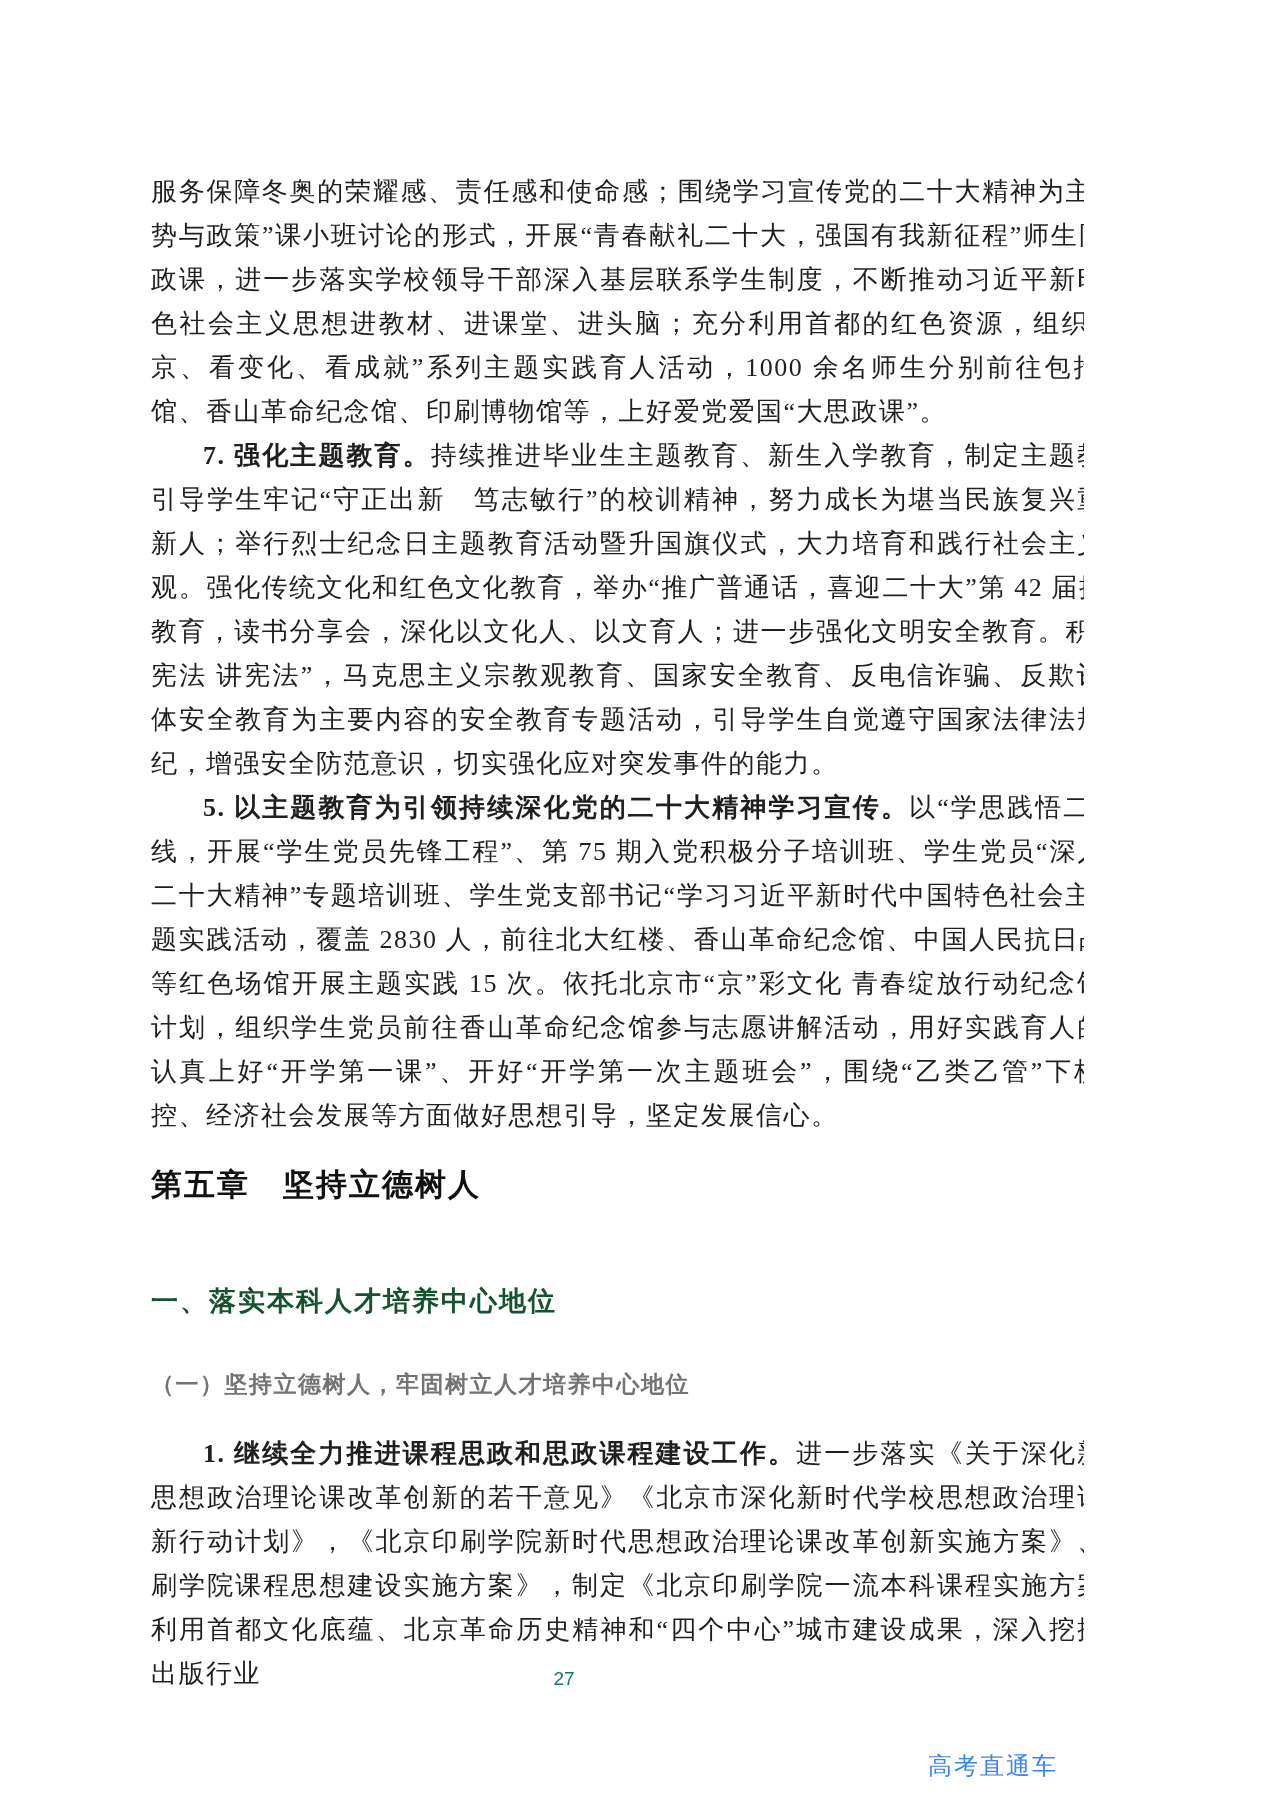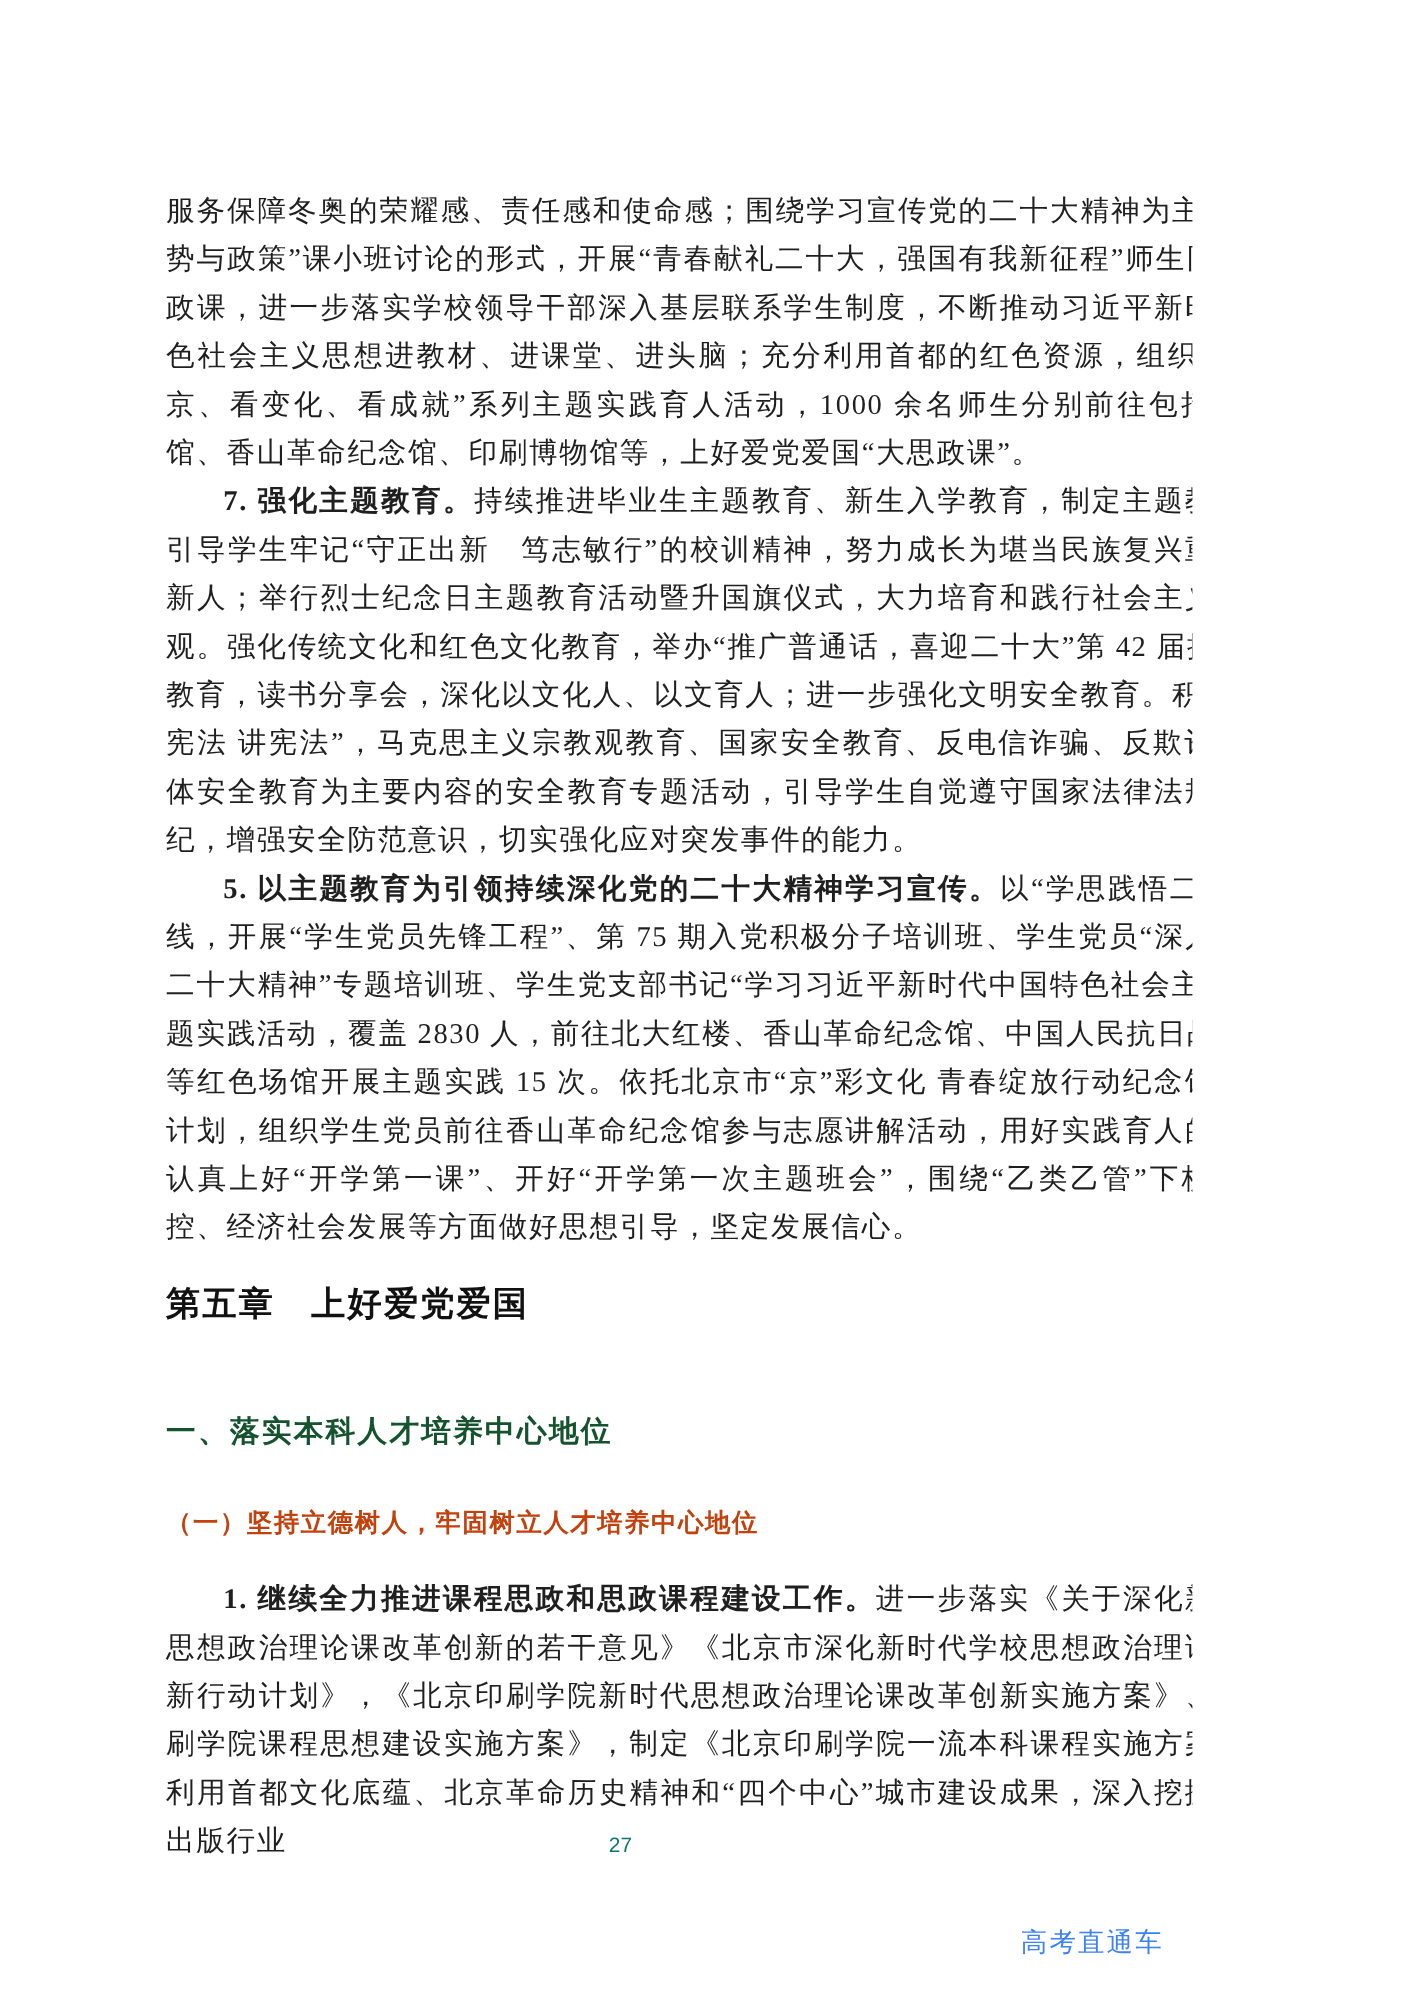--- a/index.html
+++ b/index.html
@@ -56,21 +56,21 @@
     letter-spacing: 2px;
     color: #14532d;
   }
   .subsection-heading {
     margin: 44px 0 0 0;
     font-family: "Liberation Sans", "DejaVu Sans", sans-serif;
     font-weight: bold;
     font-size: 23px;
     line-height: 36px;
     letter-spacing: 1.5px;
-    color: #c2410c;
+    color: #737373;
   }
   .para.after-heading {
     margin-top: 30px;
   }
   .page-number {
     position: absolute;
     top: 1668px;
     left: 0;
     width: 100%;
     text-align: center;
@@ -93,21 +93,21 @@
 
 <div class="page">
   <div class="content">
 
     <p class="para"><span>服务保障冬奥的荣耀感、责任感和使命感；围绕学习宣传党的二十大精神为主线，以“形势与政策”课小班讨论的形式，开展“青春献礼二十大，强国有我新征程”师生同上一堂思政课，进一步落实学校领导干部深入基层联系学生制度，不断推动习近平新时代中国特色社会主义思想进教材、进课堂、进头脑；充分利用首都的红色资源，组织开展“看北京、看变化、看成就”系列主题实践育人活动，1000 余名师生分别前往包括参观党史馆、香山革命纪念馆、印刷博物馆等，上好爱党爱国“大思政课”。</span></p>
 
     <p class="para indent"><span class="lead">7. 强化主题教育。</span><span>持续推进毕业生主题教育、新生入学教育，制定主题教育方案，引导学生牢记“守正出新　笃志敏行”的校训精神，努力成长为堪当民族复兴重任的时代新人；举行烈士纪念日主题教育活动暨升国旗仪式，大力培育和践行社会主义核心价值观。强化传统文化和红色文化教育，举办“推广普通话，喜迎二十大”第 42 届推普周主题教育，读书分享会，深化以文化人、以文育人；进一步强化文明安全教育。积极开展“学宪法 讲宪法”，马克思主义宗教观教育、国家安全教育、反电信诈骗、反欺诈等网络媒体安全教育为主要内容的安全教育专题活动，引导学生自觉遵守国家法律法规和校规校纪，增强安全防范意识，切实强化应对突发事件的能力。</span></p>
 
     <p class="para indent"><span class="lead">5. 以主题教育为引领持续深化党的二十大精神学习宣传。</span><span>以“学思践悟二十大”为主线，开展“学生党员先锋工程”、第 75 期入党积极分子培训班、学生党员“深入学习党的二十大精神”专题培训班、学生党支部书记“学习习近平新时代中国特色社会主义思想”主题实践活动，覆盖 2830 人，前往北大红楼、香山革命纪念馆、中国人民抗日战争纪念馆等红色场馆开展主题实践 15 次。依托北京市“京”彩文化 青春绽放行动纪念馆之星培育计划，组织学生党员前往香山革命纪念馆参与志愿讲解活动，用好实践育人的大平台。认真上好“开学第一课”、开好“开学第一次主题班会”，围绕“乙类乙管”下校园疫情防控、经济社会发展等方面做好思想引导，坚定发展信心。</span></p>
 
-    <h1 class="chapter-heading">第五章　上好爱党爱国</h1>
+    <h1 class="chapter-heading">第五章　坚持立德树人</h1>
 
     <h2 class="section-heading">一、落实本科人才培养中心地位</h2>
 
     <h3 class="subsection-heading">（一）坚持立德树人，牢固树立人才培养中心地位</h3>
 
     <p class="para indent after-heading"><span class="lead">1. 继续全力推进课程思政和思政课程建设工作。</span><span>进一步落实《关于深化新时代学校思想政治理论课改革创新的若干意见》《北京市深化新时代学校思想政治理论课改革创新行动计划》，《北京印刷学院新时代思想政治理论课改革创新实施方案》、《北京印刷学院课程思想建设实施方案》，制定《北京印刷学院一流本科课程实施方案》。充分利用首都文化底蕴、北京革命历史精神和“四个中心”城市建设成果，深入挖掘体现印刷出版行业</span></p>
 
   </div>
 
   <div class="page-number">27</div>

